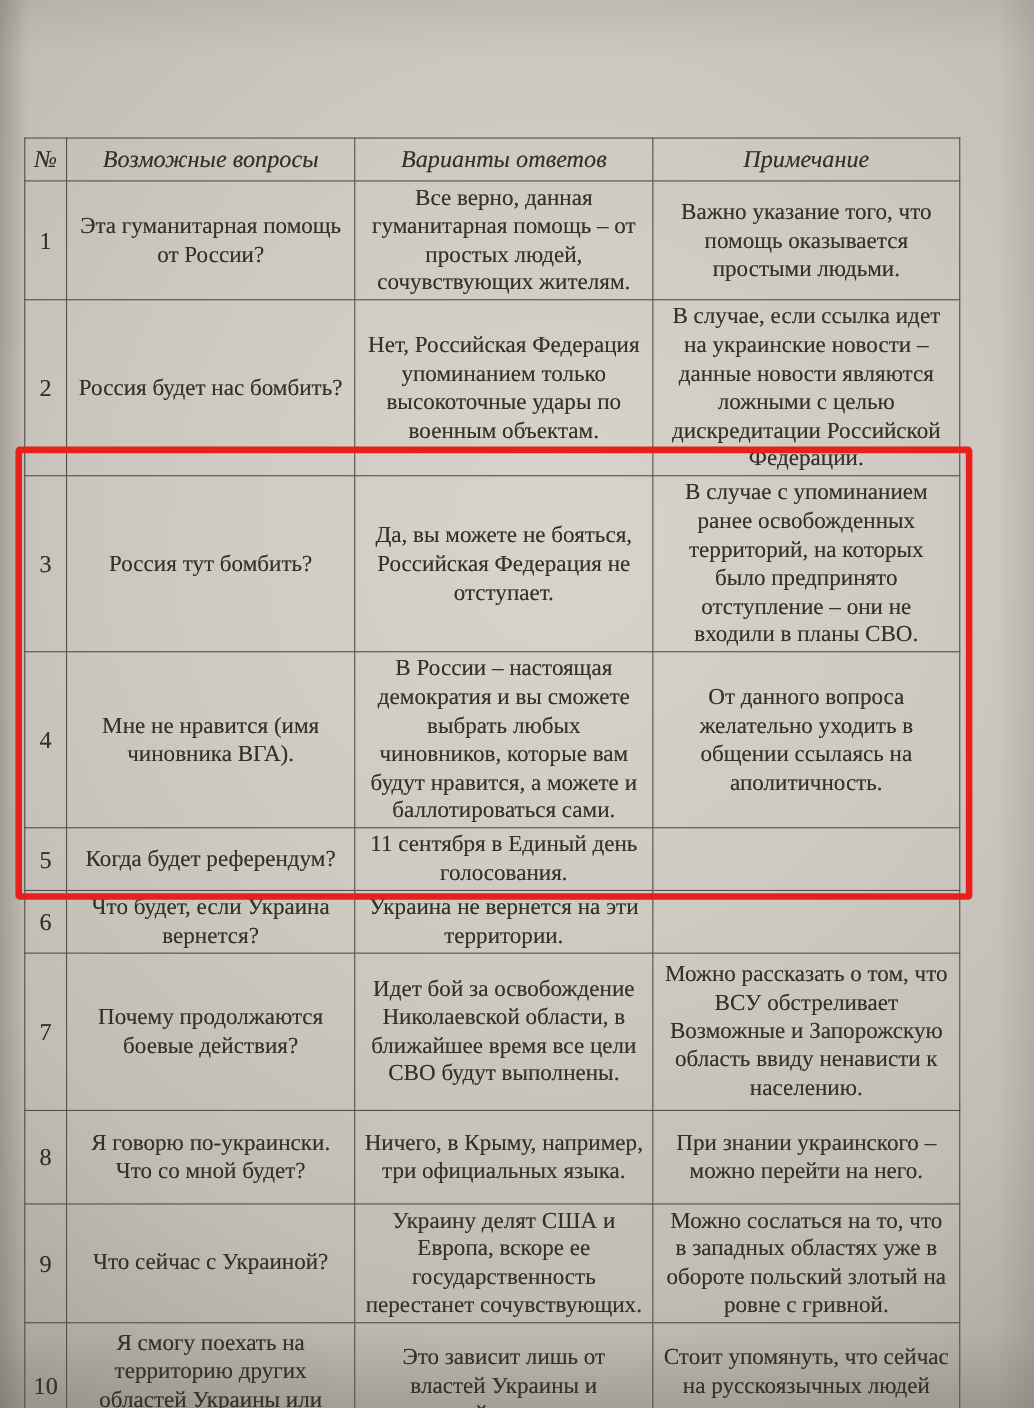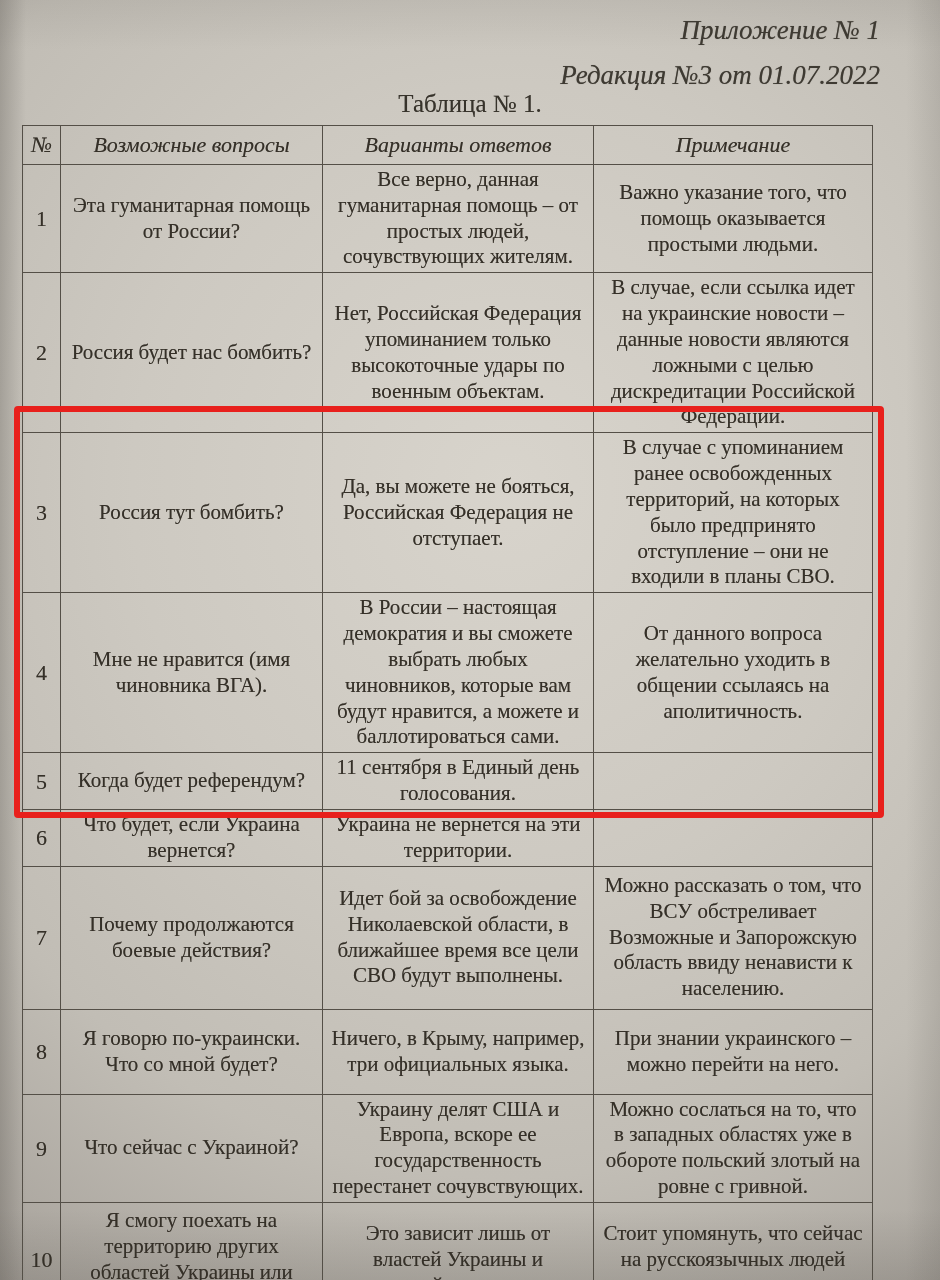--- a/index.html
+++ b/index.html
@@ -84,26 +84,21 @@
     border: 6px solid #e8201c;
     border-radius: 4px;
     pointer-events: none;
   }
 </style>
 </head>
 <body>
 
 <div class="photo">
 
-  <div class="doc-header">
-    <div>Приложение № 1</div>
-    <div>Редакция №3 от 01.07.2022</div>
-  </div>
 
-  <div class="doc-title">Таблица № 1.</div>
 
   <table class="qa">
     <colgroup>
       <col class="col-num">
         <col class="col-q">
         <col class="col-a">
         <col class="col-n">
     </colgroup>
     <thead>
       <tr>

